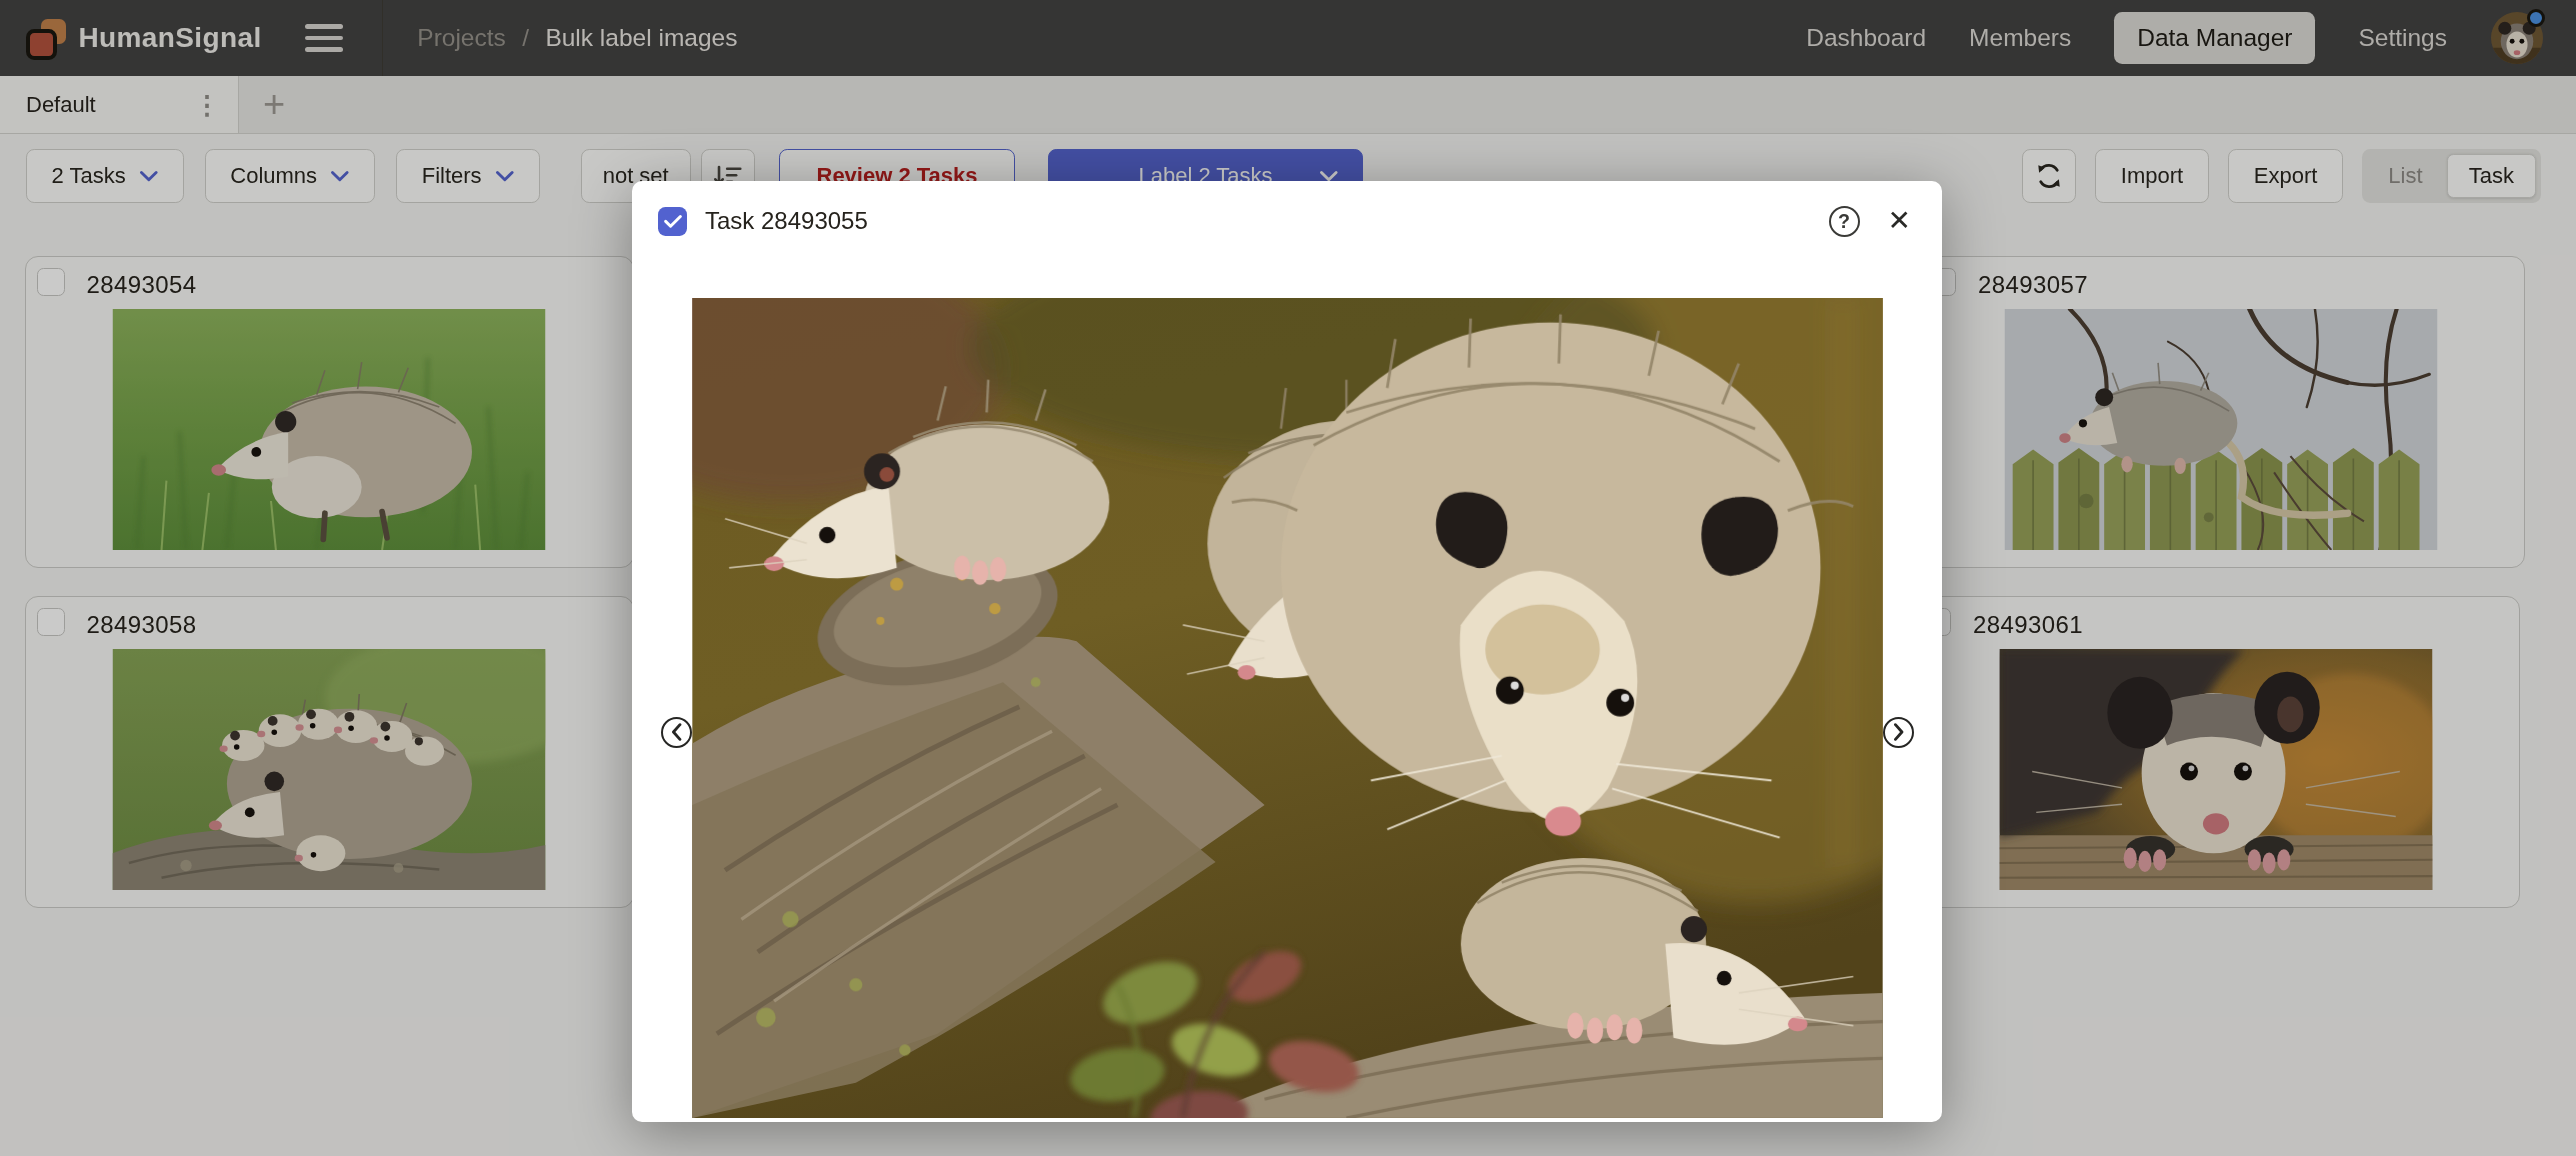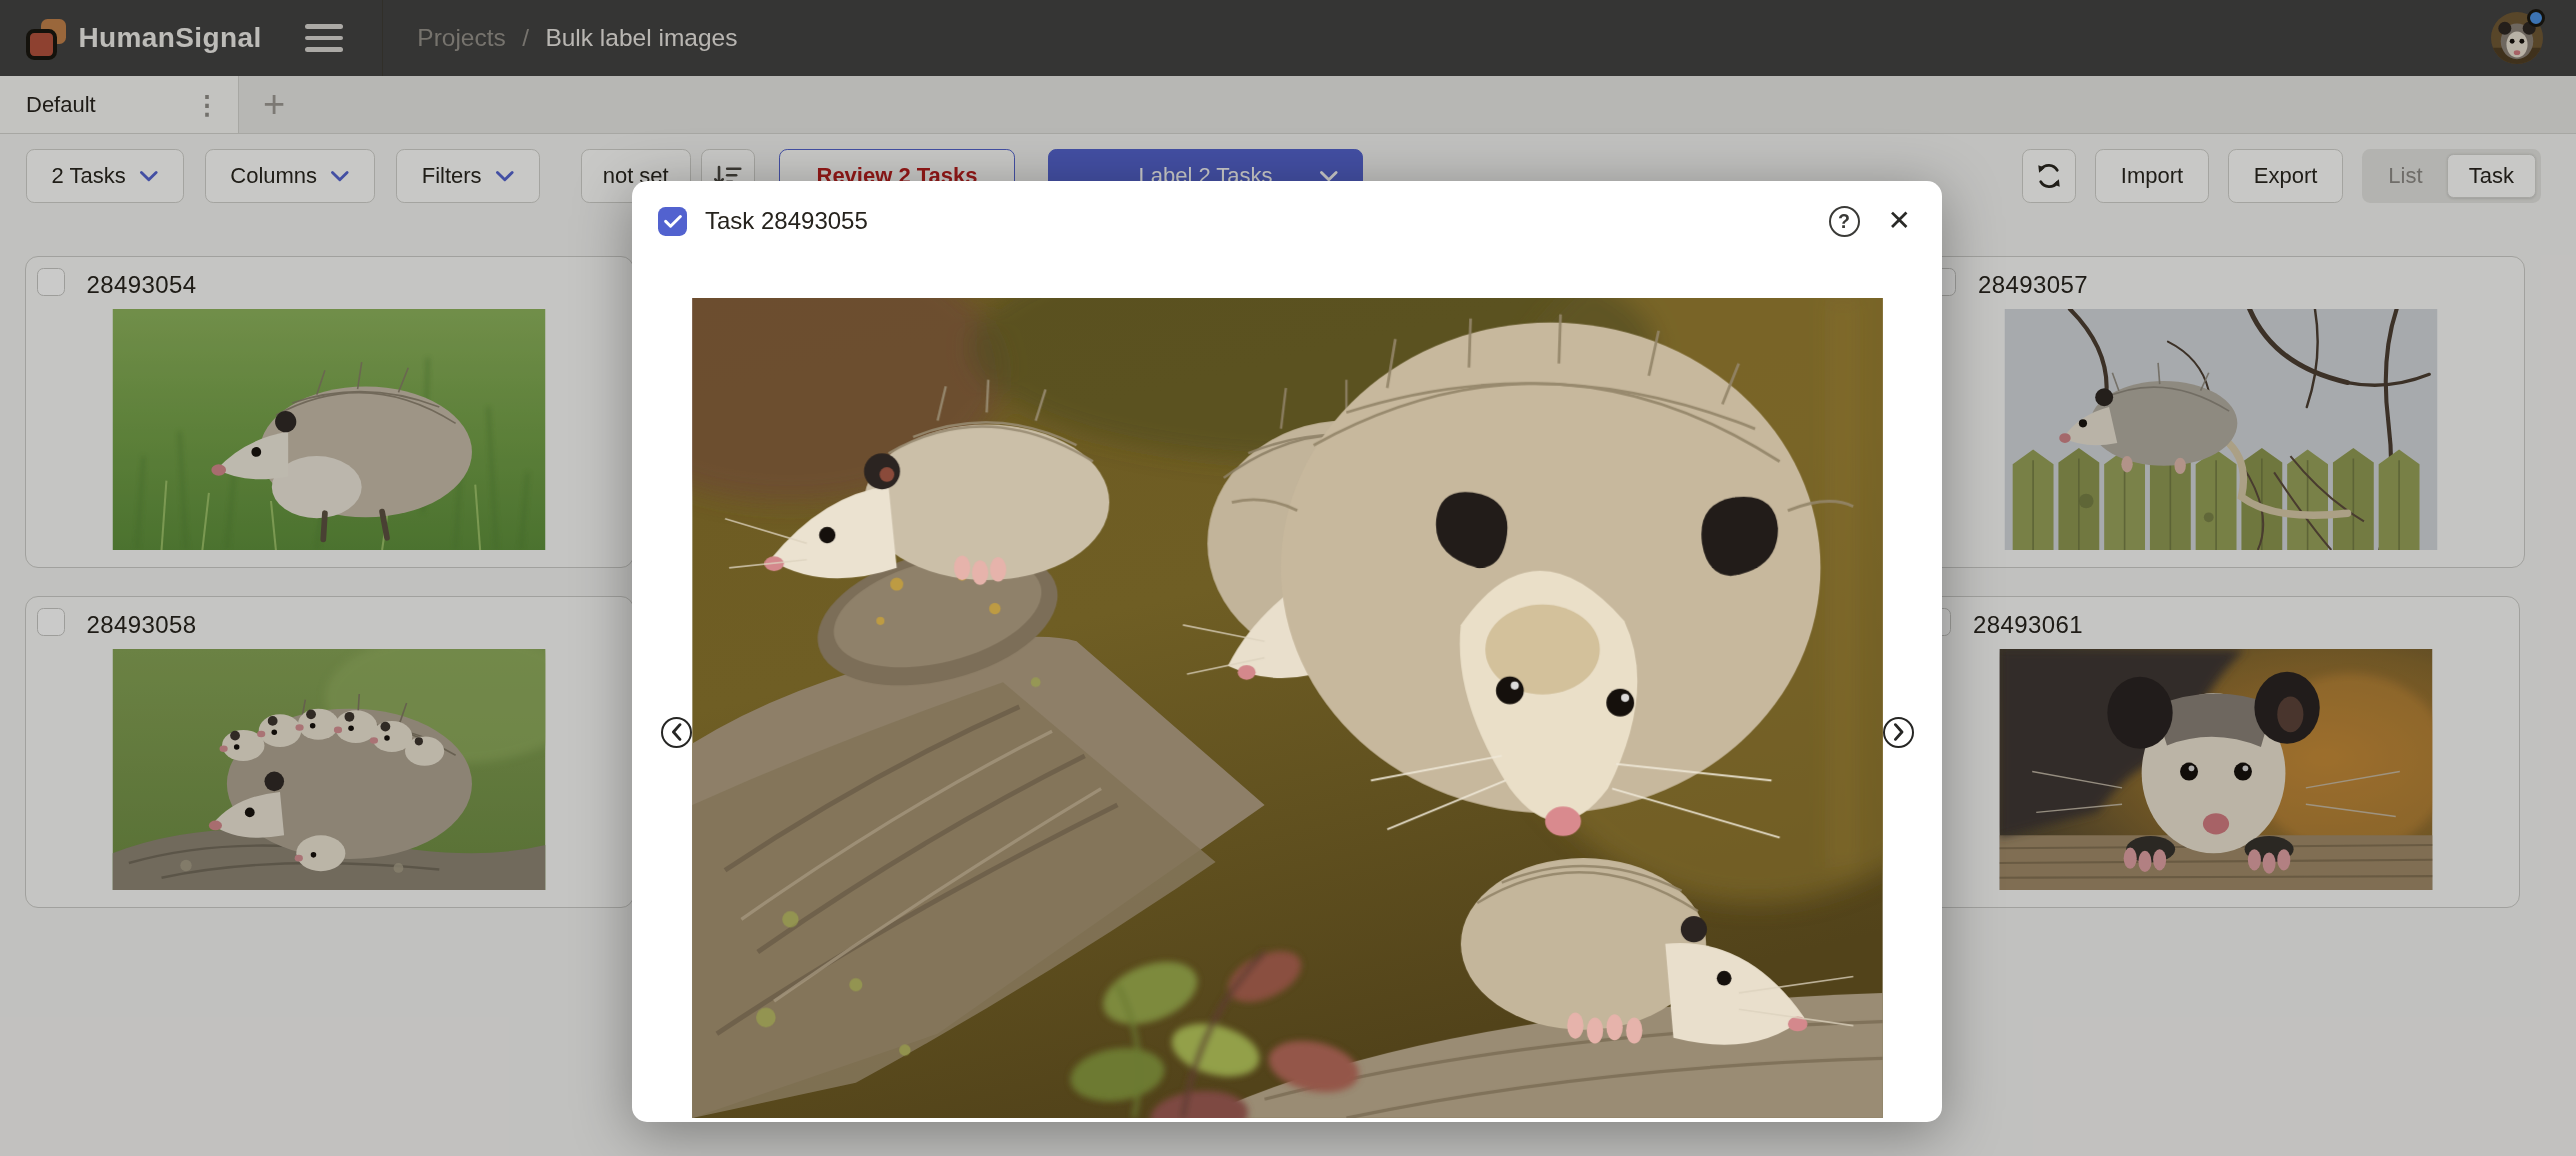--- a/index.html
+++ b/index.html
@@ -60,21 +60,21 @@
   .card-id { position:absolute; left:61px; top:14px; font-size:24px; color:#24211b; letter-spacing:0.4px; }
   .card-img { position:absolute; left:50%; transform:translateX(-50%); top:52px; width:433px; height:241px; overflow:hidden; }
   .card-img svg { display:block; }
   .c1 { left:24.5px;  top:256px; }
   .c2 { left:1916px; top:256px; }
   .c3 { left:24.5px;  top:596px; }
   .c4 { left:1911px; top:596px; }
 
   
   .backdrop { position:absolute; inset:0; background:rgba(15,13,10,0.22); z-index:50; }
-  .modal { position:absolute; left:632px; top:181px; width:1310px; height:941px; background:#ffffff; border-radius:15px; z-index:60; box-shadow:0 11.4px 57px rgba(0,0,0,0.35); }
+  .modal { position:absolute; left:632px; top:181px; width:1310px; height:941px; background:#ffffff; border-radius:10px; z-index:60; box-shadow:0 11.4px 57px rgba(0,0,0,0.35); }
   .modal-head { display:flex; align-items:center; padding:24.5px 31px 0 26px; }
   .modal-checkbox { width:29px; height:29px; border-radius:7.4px; background:#5262cf; display:flex; align-items:center; justify-content:center; cursor:pointer; flex:none; }
   .modal-title { margin-left:18px; font-size:24px; color:#26231d; }
   .mh-spacer { flex:1; }
   .icon-help { width:31px; height:31px; border-radius:50%; border:2px solid #3a3a37; color:#3a3a37; font-size:19.6px; font-weight:600; display:flex; align-items:center; justify-content:center; cursor:pointer; flex:none; }
   .icon-close { margin-left:28px; font-size:28px; color:#2a2a27; cursor:pointer; line-height:1; flex:none; }
   .modal-body { position:relative; }
   .modal-img { position:absolute; left:60px; top:61px; width:1191px; height:820px; overflow:hidden; }
   .nav-arrow { position:absolute; width:31px; height:31px; border-radius:50%; border:2.5px solid #262624; background:#fff; color:#262624; display:flex; align-items:center; justify-content:center; cursor:pointer; }
   .nav-arrow svg { width:11.4px; height:18px; }
@@ -98,20 +98,26 @@
         <i></i>
         <i></i>
       </div>
     <div class="top-divider"></div>
     <div class="breadcrumb">
       <span class="bc-parent">Projects</span>
       <span class="bc-sep">/</span>
       <span class="bc-current">Bulk label images</span>
     </div>
     <div class="top-spacer"></div>
+    <div class="topnav">
+      <span class="nav-item">Dashboard</span>
+      <span class="nav-item">Members</span>
+      <span class="nav-item nav-pill">Data Manager</span>
+      <span class="nav-item">Settings</span>
+    </div>
     <div class="avatar-wrap">
       <svg width="52" height="52" viewBox="0 0 64 64">
         <rect width="64" height="64" fill="#6e5633"></rect>
         <rect y="44" width="64" height="20" fill="#4e3c22"></rect>
         <ellipse cx="32" cy="36" rx="20" ry="22" fill="#8a8178"></ellipse>
         <ellipse cx="32" cy="40" rx="13" ry="16" fill="#e8e0d2"></ellipse>
         <circle cx="17" cy="20" r="8" fill="#2b2421"></circle>
         <circle cx="47" cy="20" r="8" fill="#2b2421"></circle>
         <circle cx="26" cy="36" r="3" fill="#120d0a"></circle>
         <circle cx="38" cy="36" r="3" fill="#120d0a"></circle>

